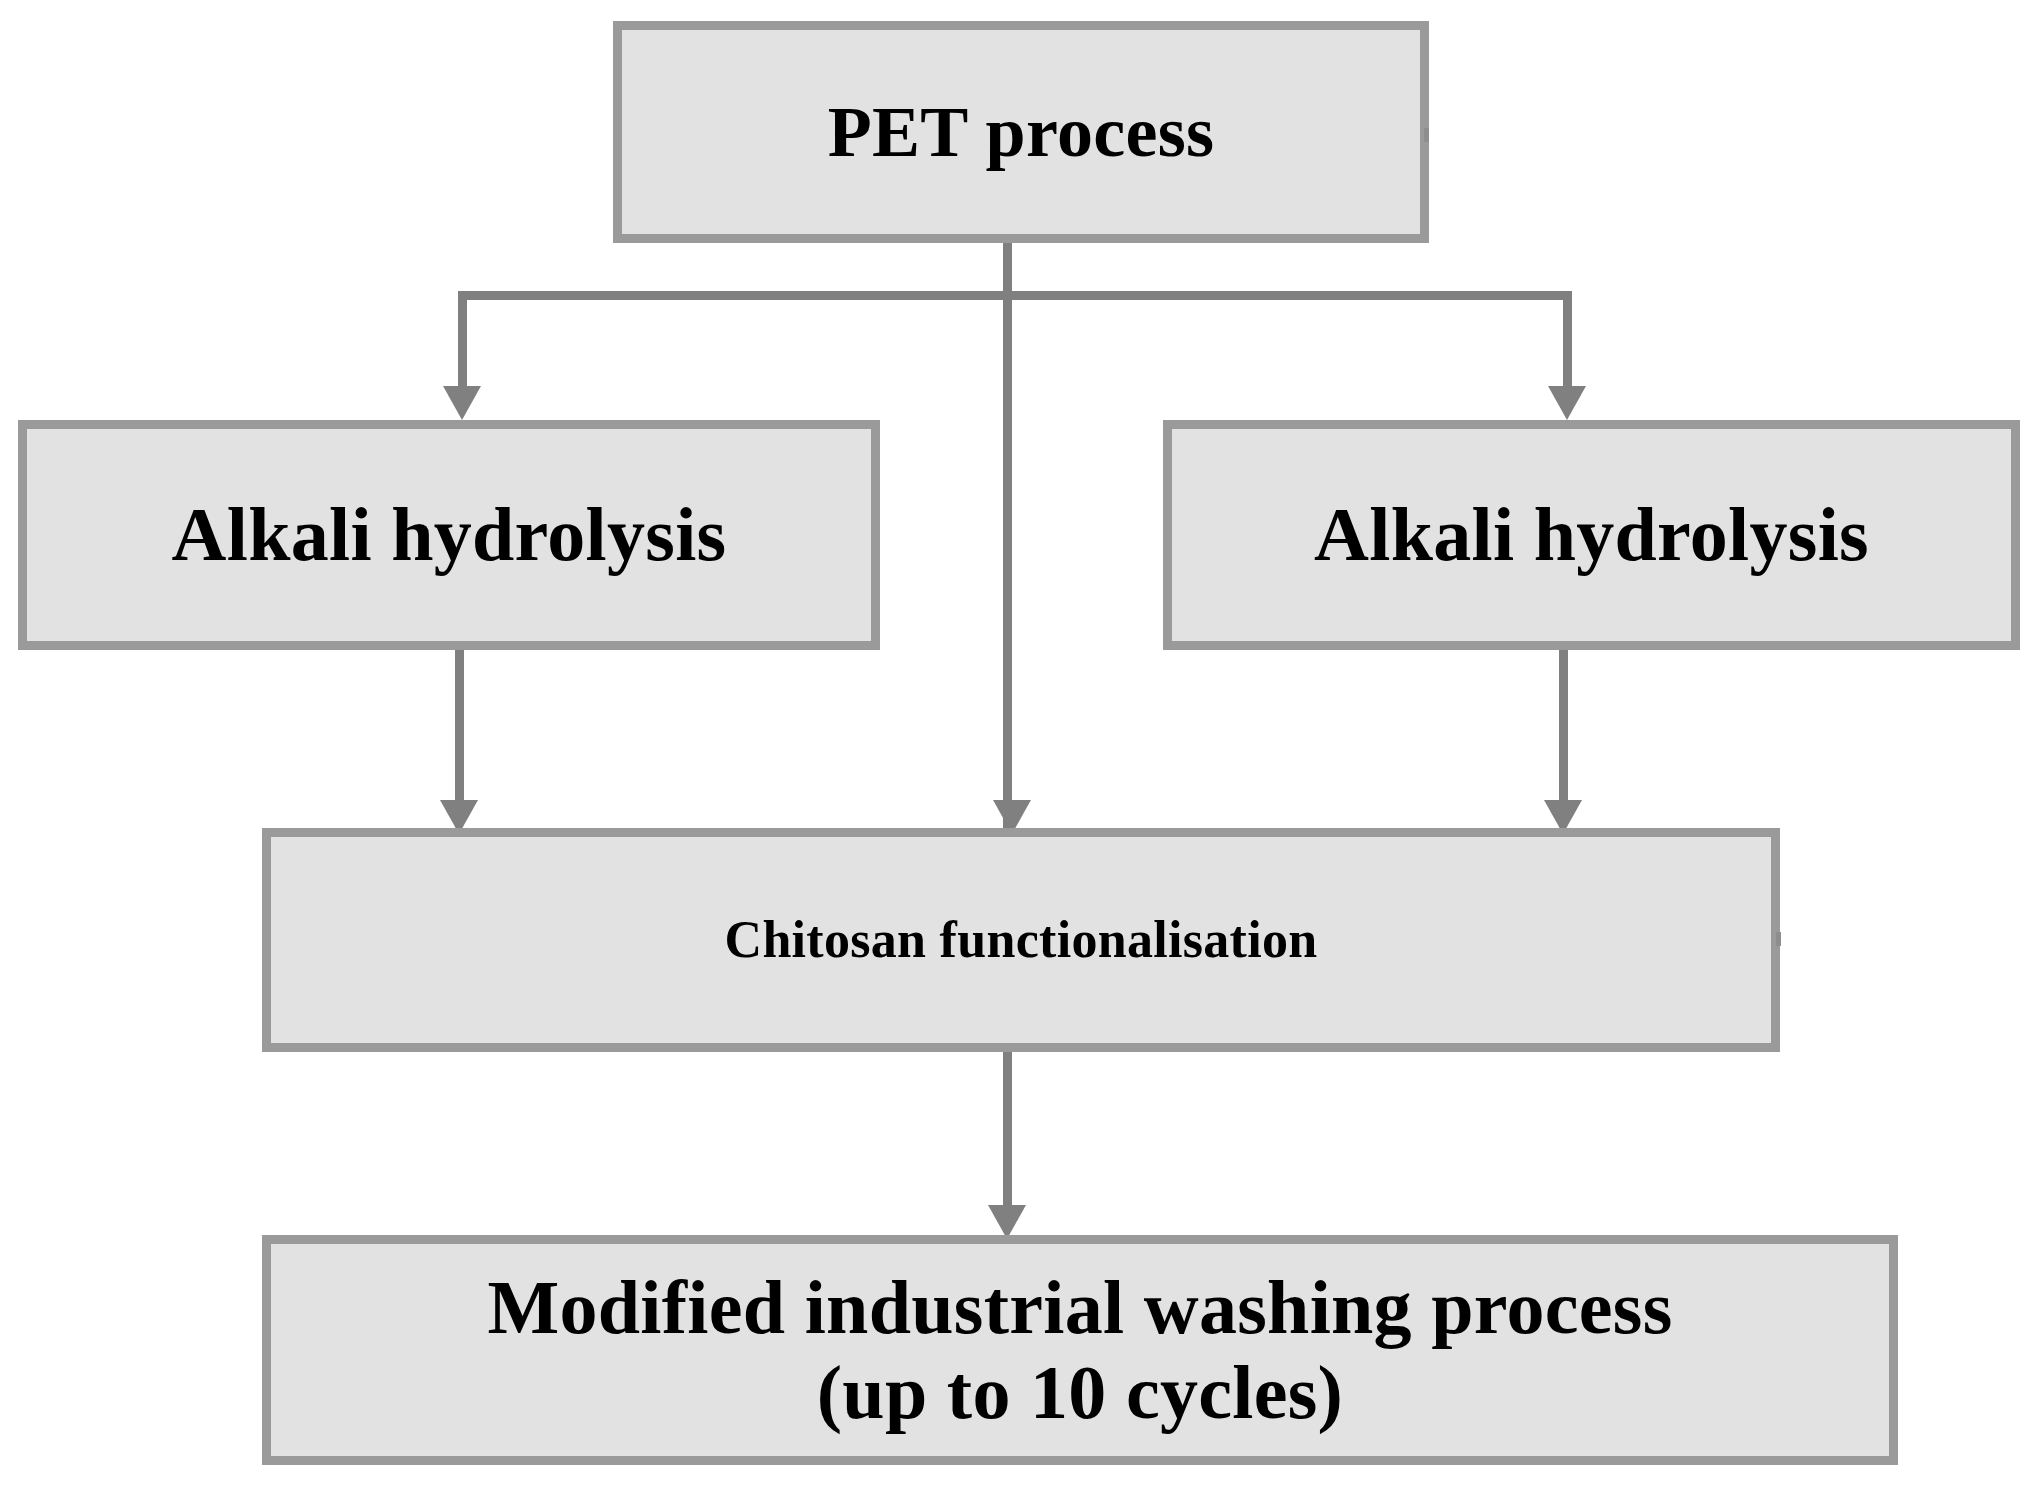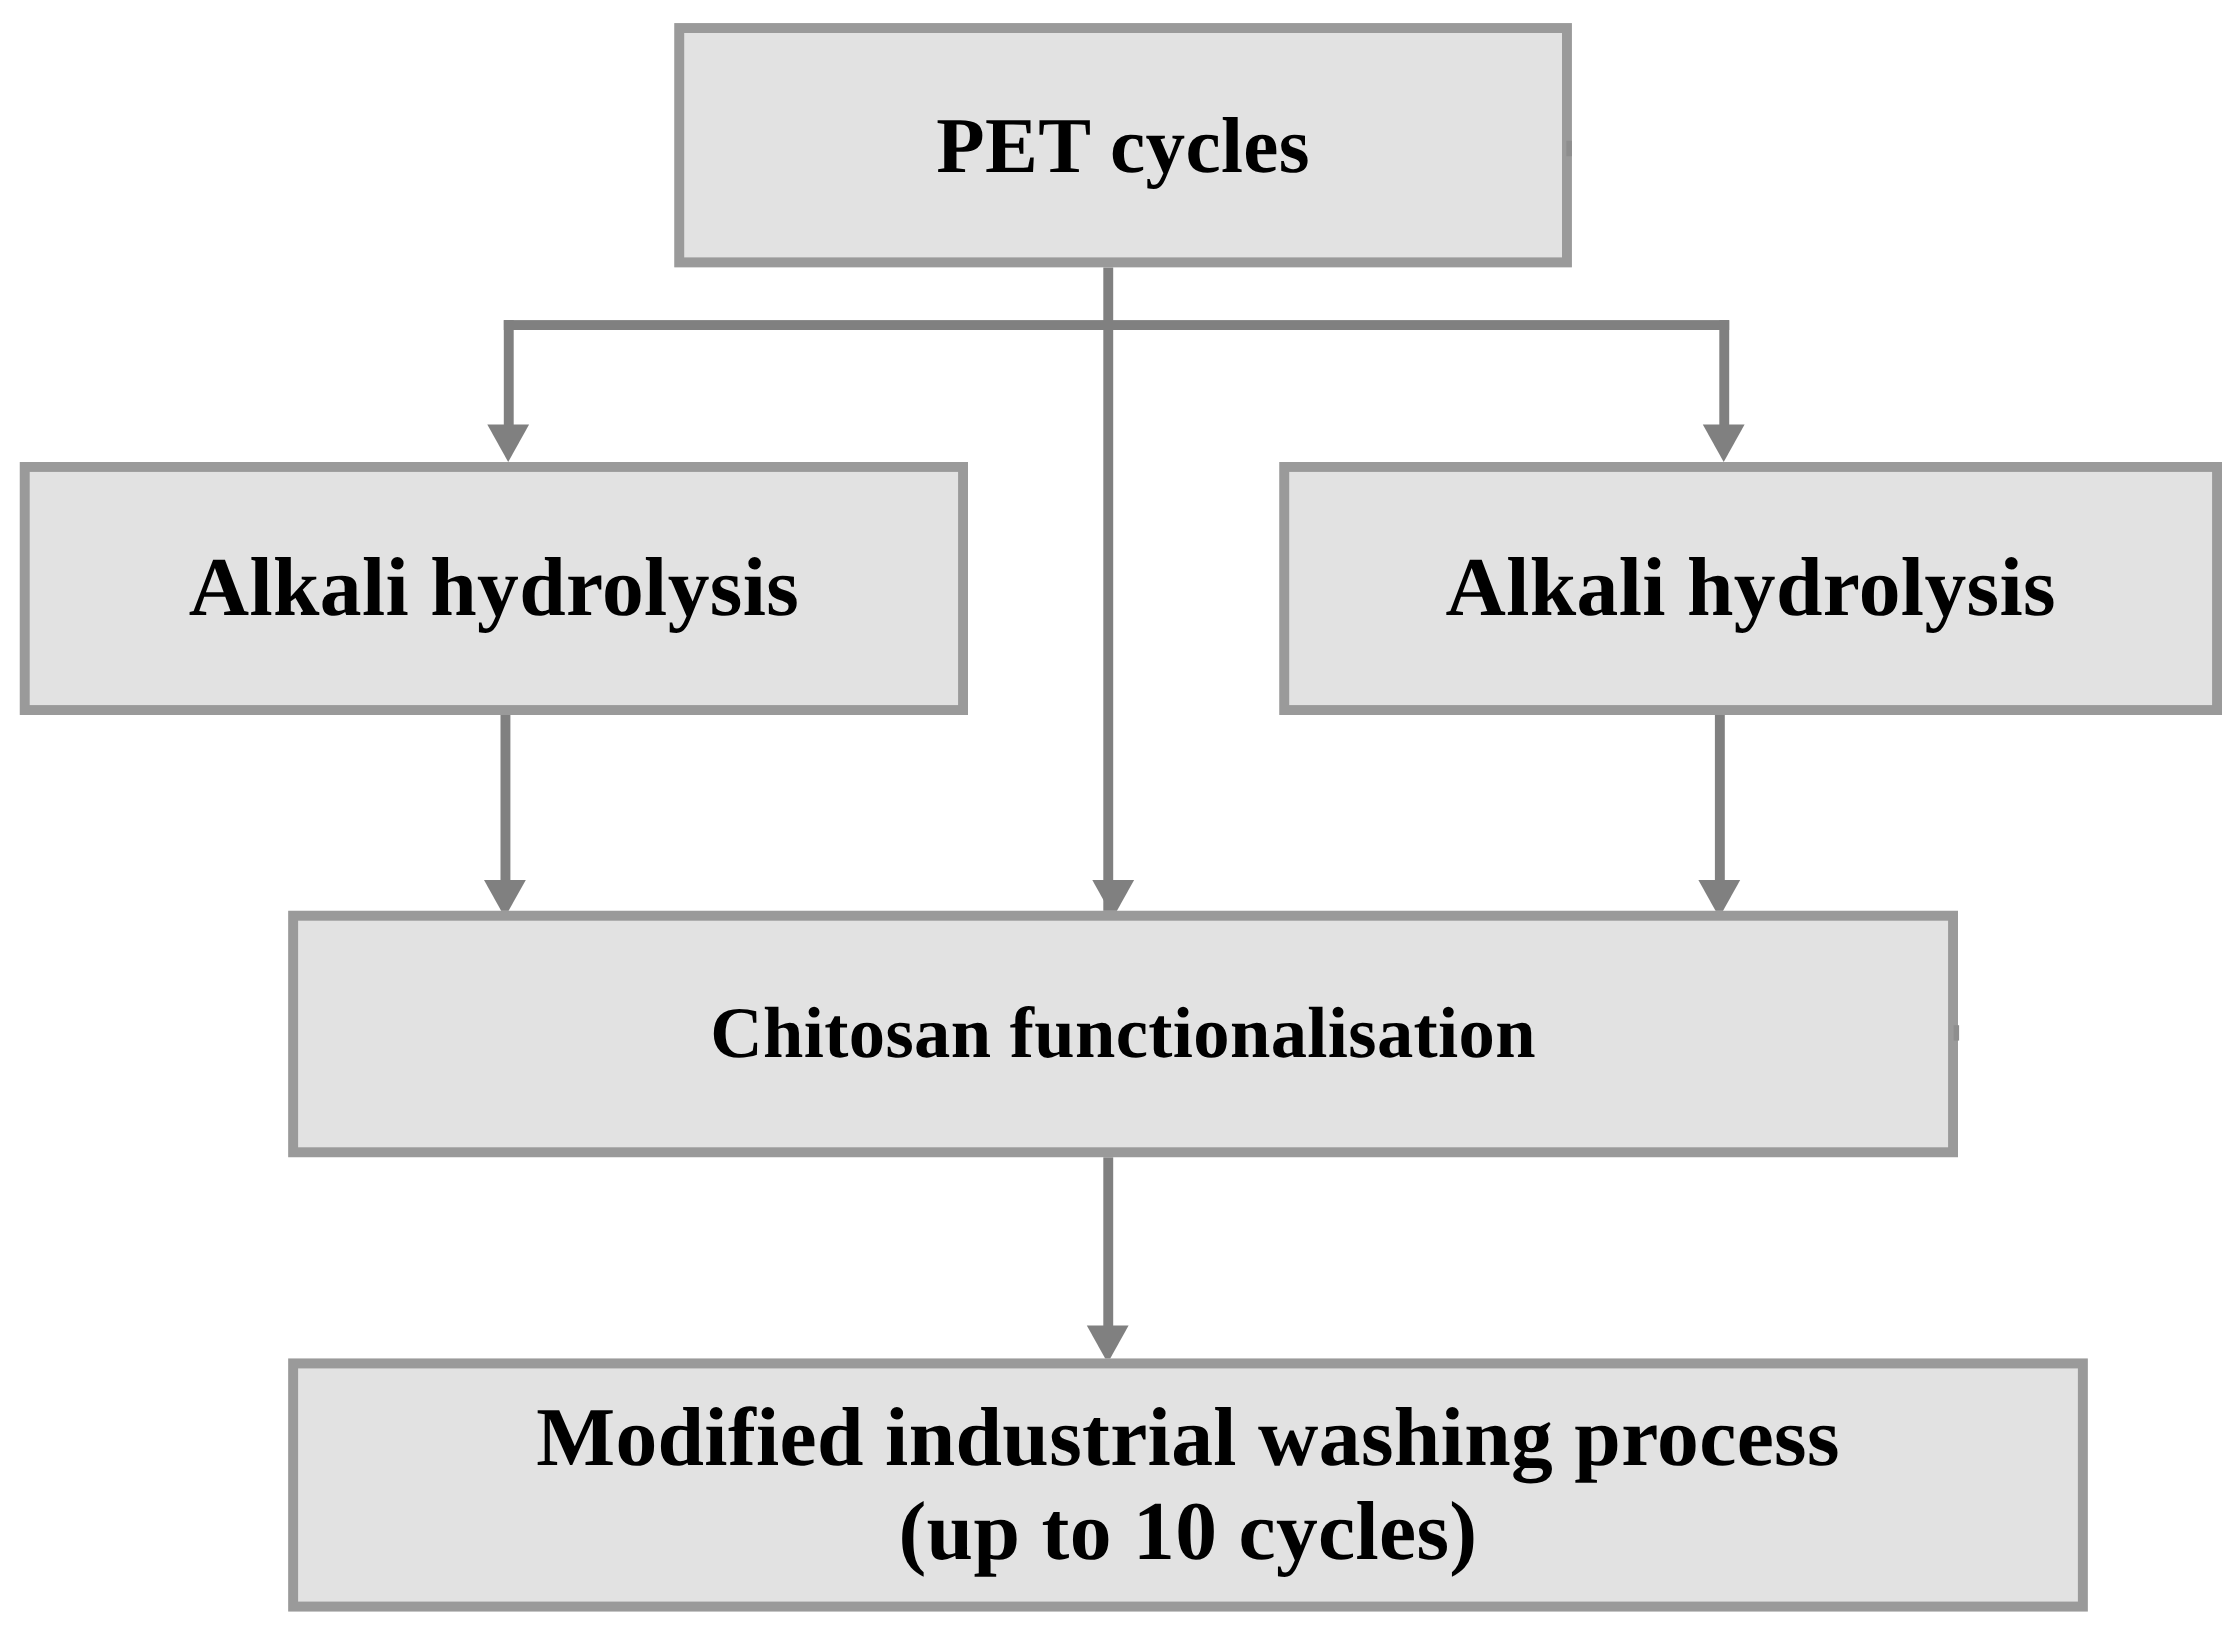--- a/index.html
+++ b/index.html
@@ -48,21 +48,21 @@
   #node-alkali-hydrolysis .node-label { font-size: 76px; }
 
   #node-enzyme-hydrolysis {
     left: 1163px; top: 420px; width: 857px; height: 230px;
   }
   #node-enzyme-hydrolysis .node-label { font-size: 76px; }
 
   #node-chitosan-functionalisation {
     left: 262px; top: 828px; width: 1518px; height: 224px;
   }
-  #node-chitosan-functionalisation .node-label { font-size: 66px; }
+  #node-chitosan-functionalisation .node-label { font-size: 52px; }
 
   #node-washing-process {
     left: 262px; top: 1235px; width: 1636px; height: 230px;
   }
   #node-washing-process .node-label { font-size: 76px; }
 
   
   .conn-v, .conn-h {
     position: absolute;
     background: #808080;
@@ -129,21 +129,21 @@
   <div class="conn-v" id="conn-alkali-to-chitosan"></div>
   <div class="arrowhead" id="arrow-alkali-into-chitosan"></div>
 
   <div class="conn-v" id="conn-enzyme-to-chitosan"></div>
   <div class="arrowhead" id="arrow-enzyme-into-chitosan"></div>
 
   <div class="conn-v" id="conn-chitosan-to-washing"></div>
   <div class="arrowhead" id="arrow-chitosan-into-washing"></div>
 
   <div class="node" id="node-pet-fabric">
-    <span class="node-label">PET cycles</span>
+    <span class="node-label">PET process</span>
   </div>
 
   <div class="node" id="node-alkali-hydrolysis">
     <span class="node-label">Alkali hydrolysis</span>
   </div>
 
   <div class="node" id="node-enzyme-hydrolysis">
     <span class="node-label">Alkali hydrolysis</span>
   </div>
 

